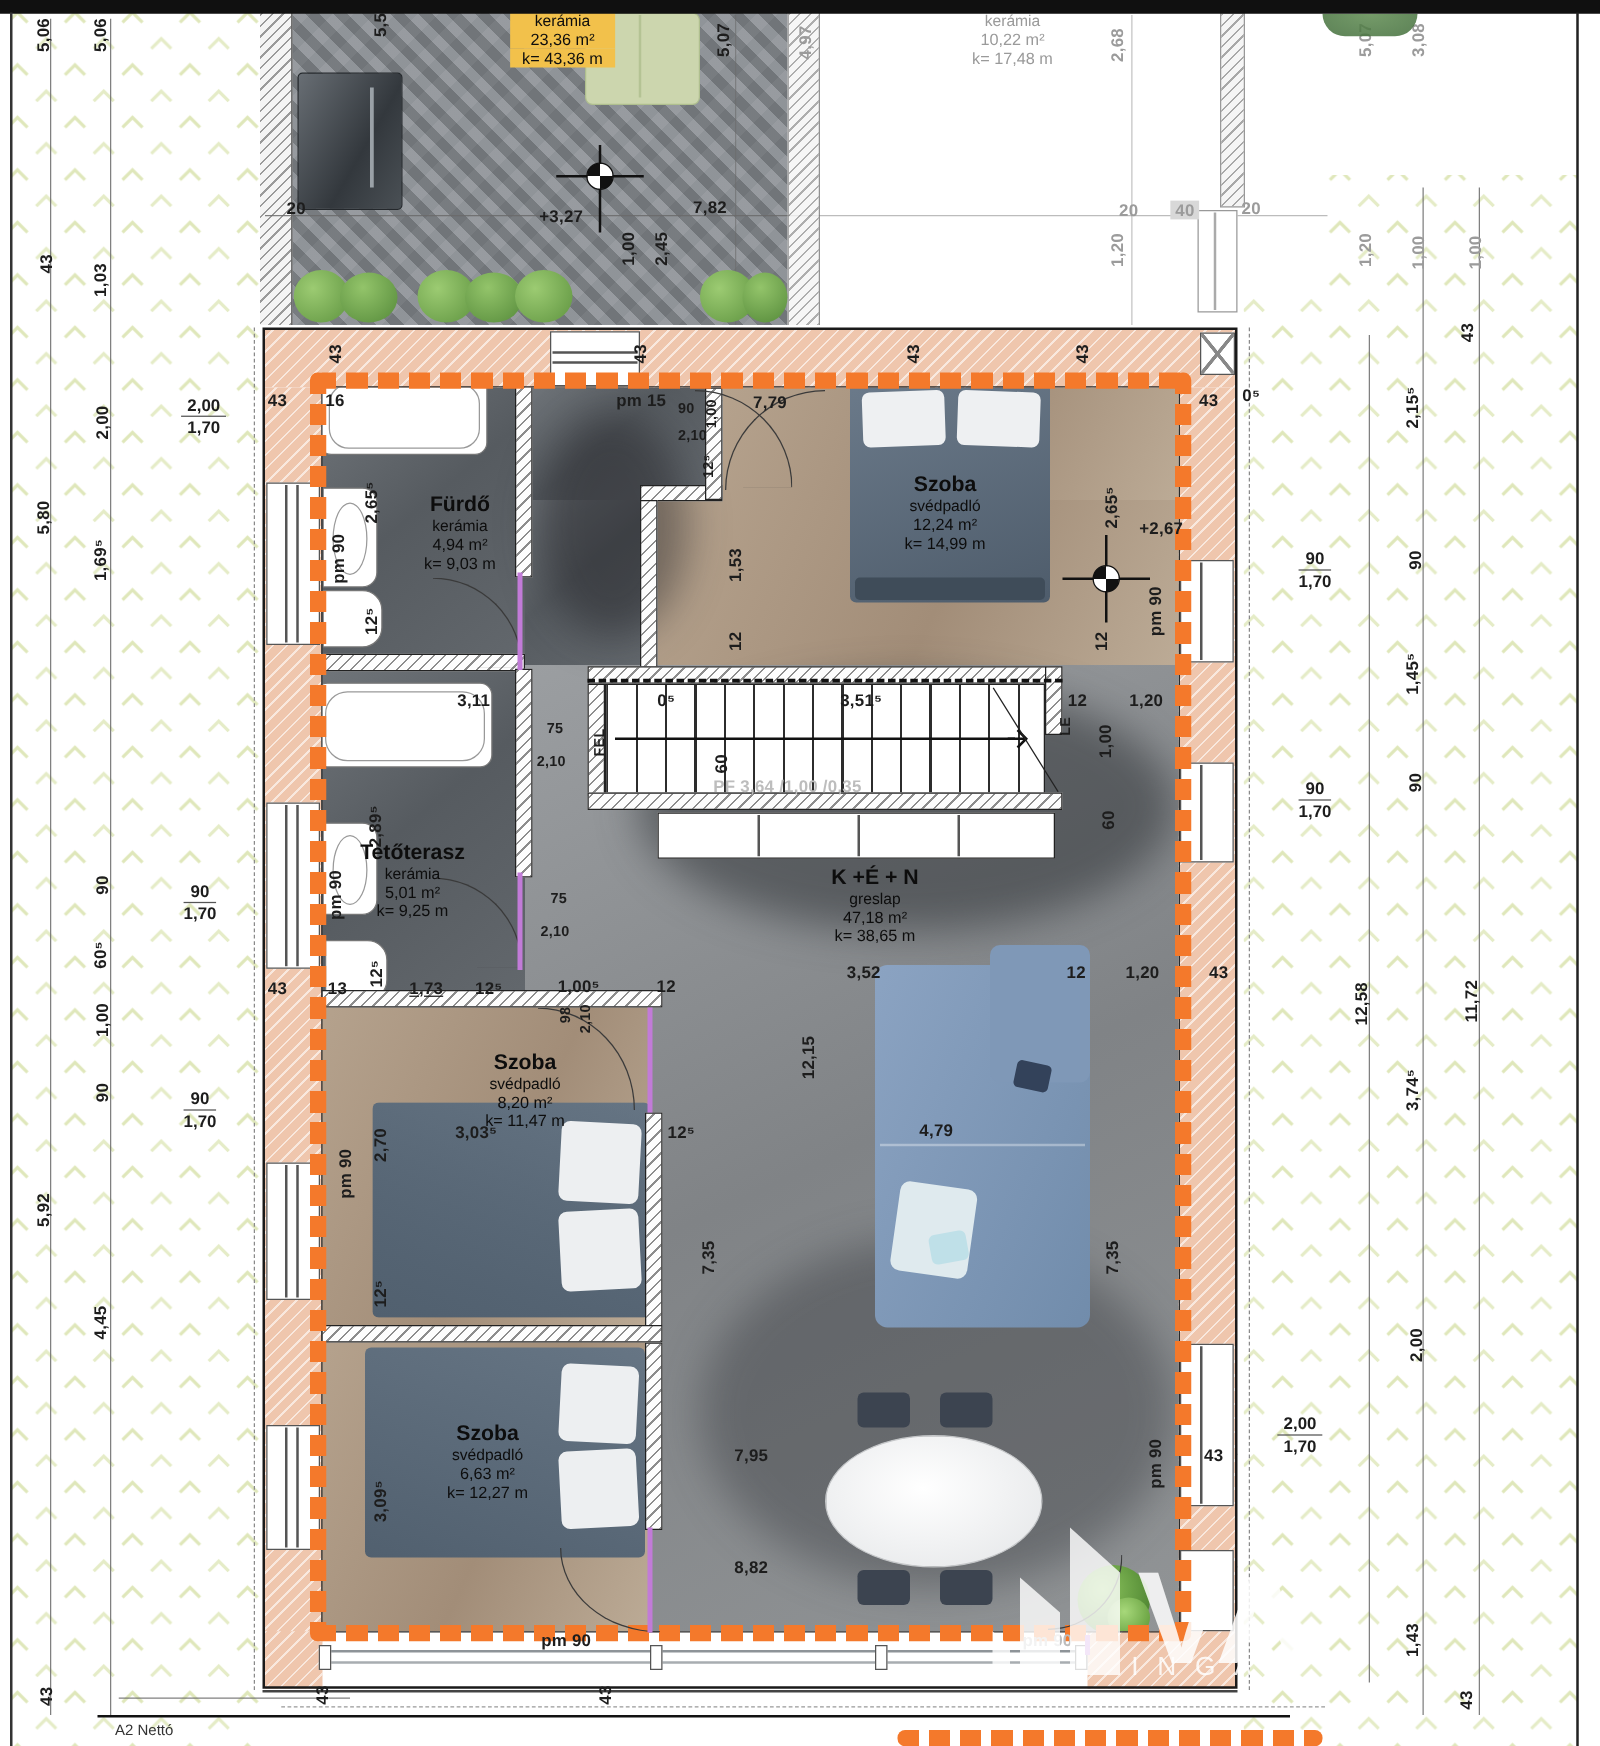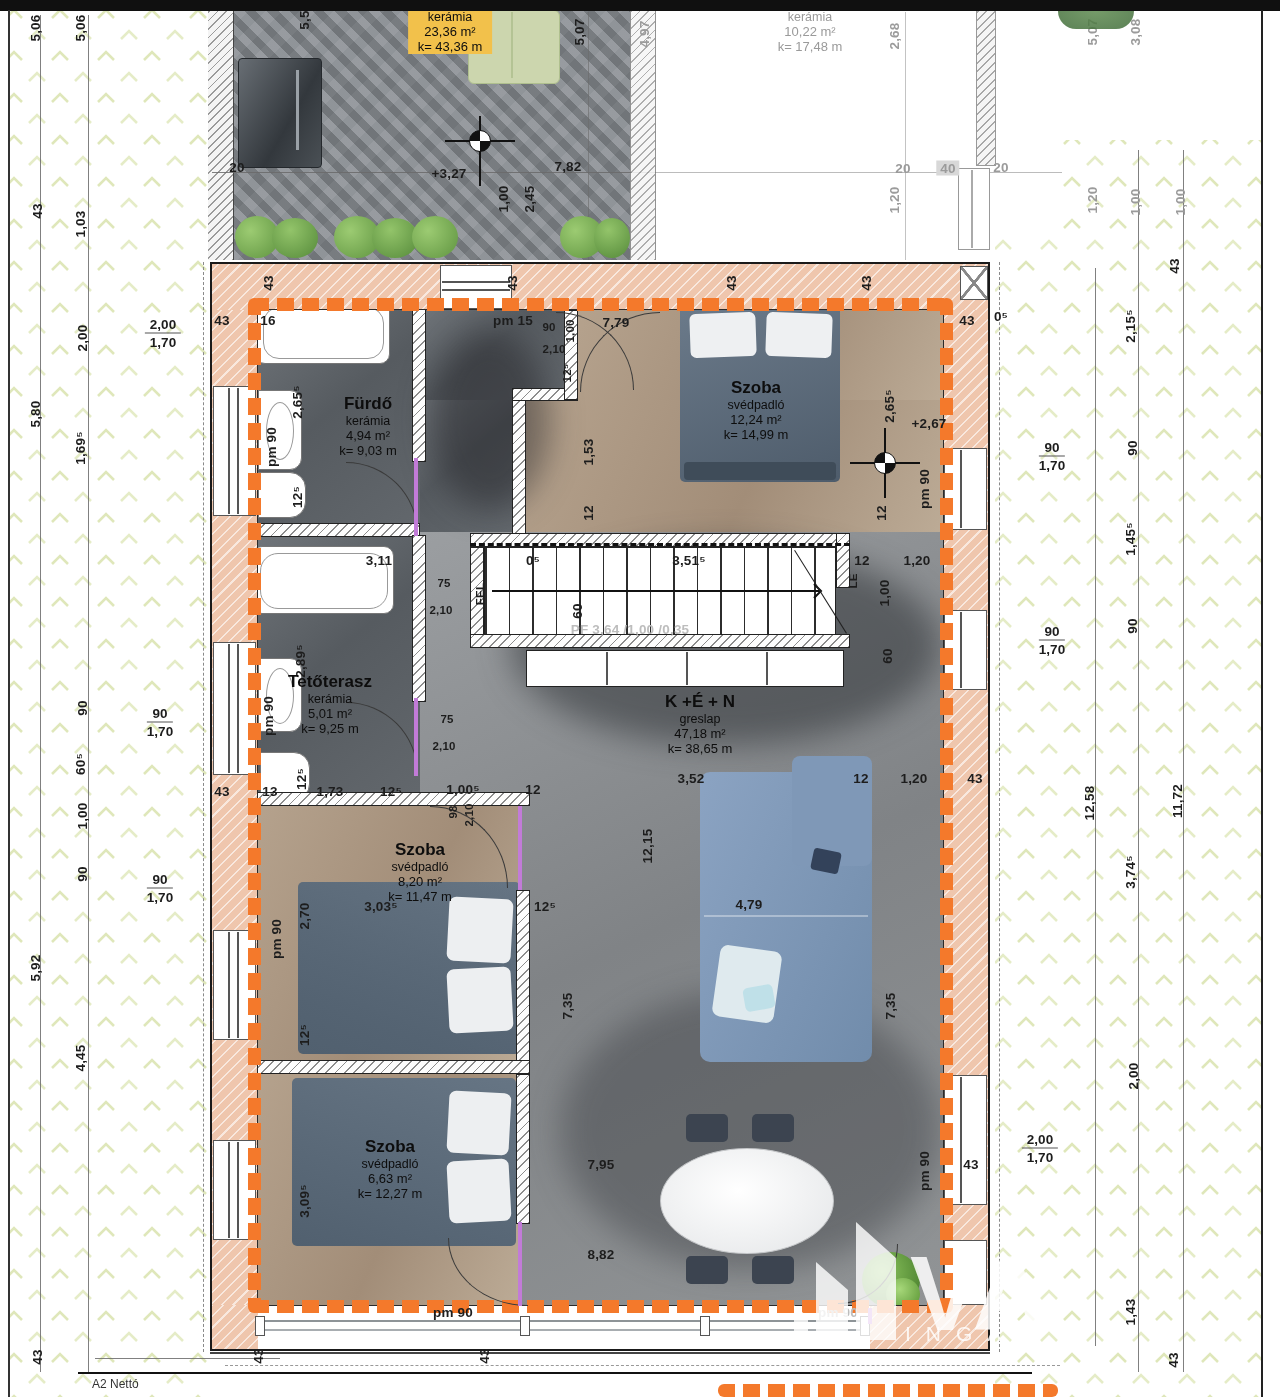--- a/index.html
+++ b/index.html
@@ -357,21 +357,21 @@
       <span class="dim lg" style="left: 630px; top: 629px;">PF 3,64 /1,00 /0,35</span>
       <span class="dim v" style="left: 300px; top: 661px;">2,89⁵</span>
       <span class="dim v" style="left: 268px; top: 716px;">pm 90</span>
       <span class="dim sm" style="left: 444px; top: 583px;">75</span>
       <span class="dim sm" style="left: 441px; top: 610px;">2,10</span>
       <span class="dim sm" style="left: 447px; top: 719px;">75</span>
       <span class="dim sm" style="left: 444px; top: 746px;">2,10</span>
       <span class="dim v" style="left: 301px; top: 779px;">12⁵</span>
       <span class="dim" style="left: 222px; top: 791px;">43</span>
       <span class="dim" style="left: 270px; top: 791px;">13</span>
-      <span class="dim" style="left: 330px; top: 791px;">1,73</span>
+      <span class="dim" style="left: 341px; top: 791px; text-decoration: underline;">1,73</span>
       <span class="dim" style="left: 391px; top: 791px;">12⁵</span>
       <span class="dim" style="left: 463px; top: 789px;">1,00⁵</span>
       <span class="dim v sm" style="left: 453px; top: 812px;">98</span>
       <span class="dim v sm" style="left: 469px; top: 815px;">2,10</span>
       <span class="dim" style="left: 533px; top: 789px;">12</span>
       <span class="dim" style="left: 691px; top: 778px;">3,52</span>
       <span class="dim" style="left: 861px; top: 778px;">12</span>
       <span class="dim" style="left: 914px; top: 778px;">1,20</span>
       <span class="dim" style="left: 975px; top: 778px;">43</span>
       <span class="dim v" style="left: 647px; top: 846px;">12,15</span>

